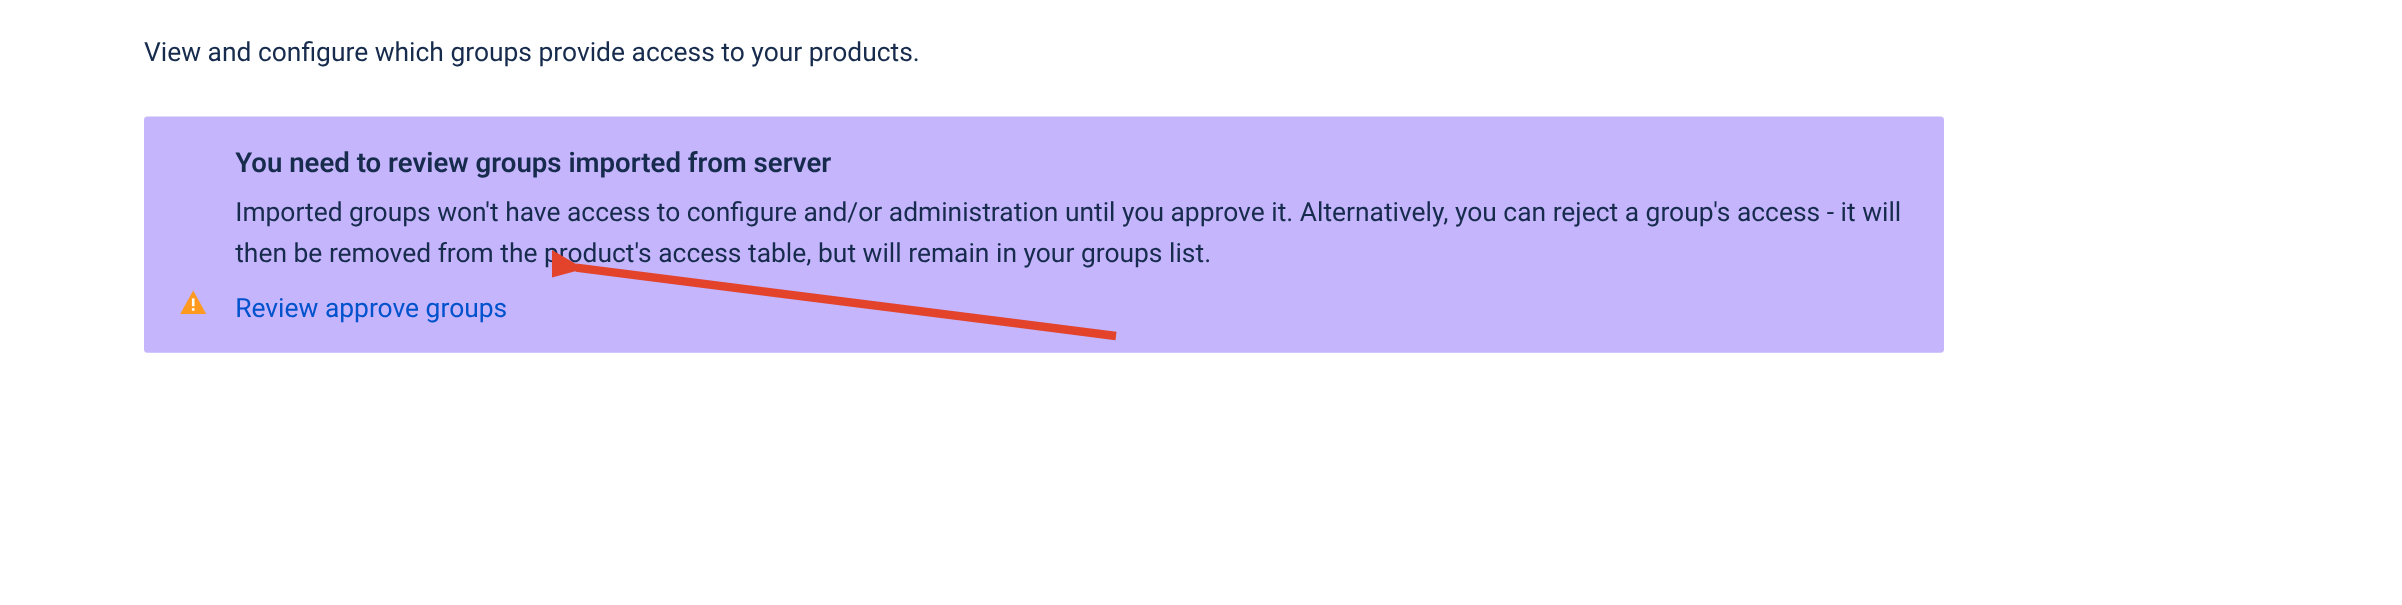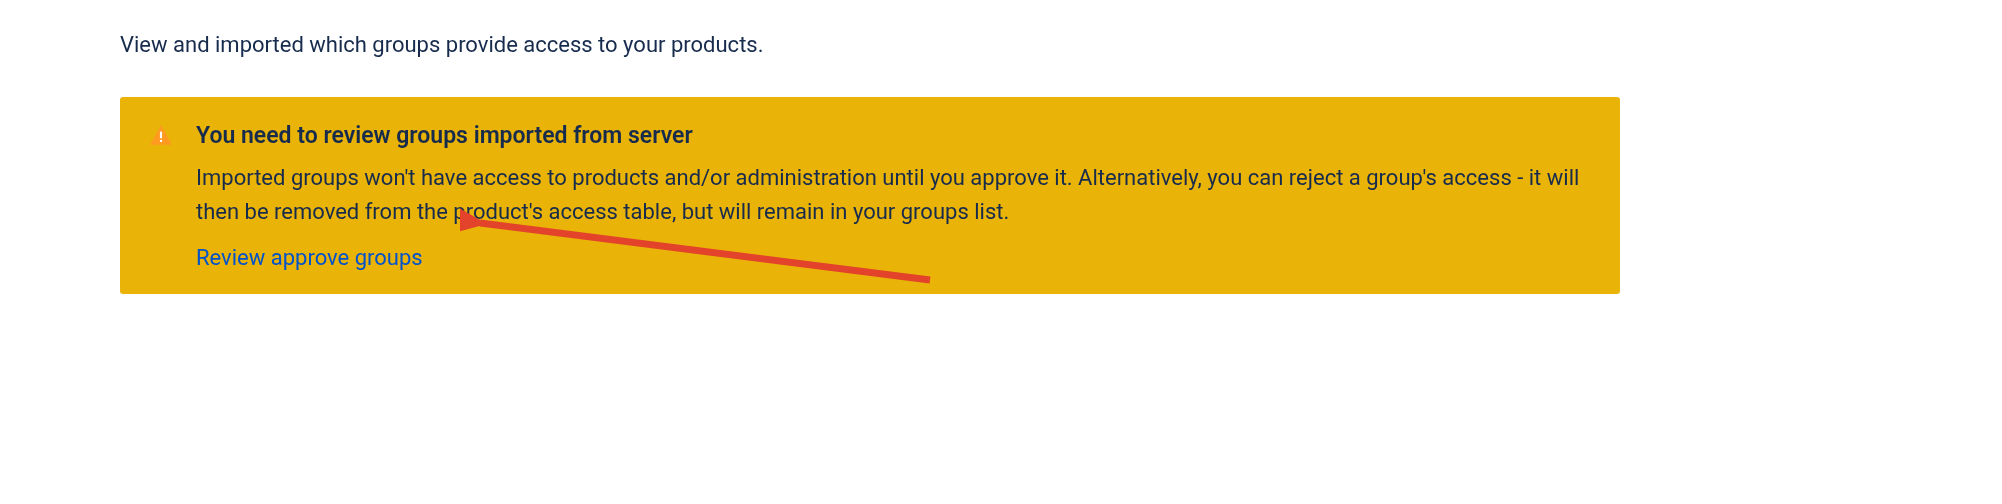--- a/index.html
+++ b/index.html
@@ -24,24 +24,24 @@
       margin-bottom: 24px;
       letter-spacing: -0.3px;
     }
     .page-description {
       font-size: 22px;
       color: #172B4D;
       margin-bottom: 36px;
       line-height: 1.4;
     }
     .warning-banner {
-      background: #eab308;
+      background: #c4b5fd;
       padding: 24px 28px;
       display: flex;
-      align-items: flex-start;
+      align-items: flex-end;
       gap: 22px;
       border-radius: 3px;
     }
     .warning-icon-wrap {
       flex-shrink: 0;
       padding-top: 2px;
     }
     .warning-content {
       flex: 1;
     }
@@ -67,33 +67,33 @@
     }
     .annotation-arrow {
       position: absolute;
       pointer-events: none;
     }
   </style>
 </head>
 <body>
 
 <div class="container">
-  <p class="page-description">View and imported which groups provide access to your products.</p>
+  <p class="page-description">View and configure which groups provide access to your products.</p>
 
   <div class="warning-banner" style="position:relative;">
     <div class="warning-icon-wrap">
       <svg width="26" height="26" viewBox="0 0 24 24" fill="none">
         <path d="M12 2 L22 20 L2 20 Z" fill="#FF991F"></path>
         <rect x="11" y="8" width="2" height="6" fill="#FFFFFF"></rect>
         <rect x="11" y="15.5" width="2" height="2" fill="#FFFFFF"></rect>
       </svg>
     </div>
     <div class="warning-content">
       <div class="warning-title">You need to review groups imported from server</div>
-      <div class="warning-body">Imported groups won't have access to products and/or administration until you approve it. Alternatively, you can reject a group's access - it will then be removed from the product's access table, but will remain in your groups list.</div>
+      <div class="warning-body">Imported groups won't have access to configure and/or administration until you approve it. Alternatively, you can reject a group's access - it will then be removed from the product's access table, but will remain in your groups list.</div>
       <a class="warning-link">Review approve groups</a>
     </div>
 
     <svg class="annotation-arrow" style="left:340px; top:108px;" width="480" height="90" viewBox="0 0 480 90">
       <defs>
         <marker id="arrowhead" markerWidth="12" markerHeight="10" refX="1" refY="5" orient="auto">
           <polygon points="12 0, 0 5, 12 10" fill="#E2432A"></polygon>
         </marker>
       </defs>
       <line x1="470" y1="75" x2="20" y2="18" stroke="#E2432A" stroke-width="7" marker-end="url(#arrowhead)"></line>

